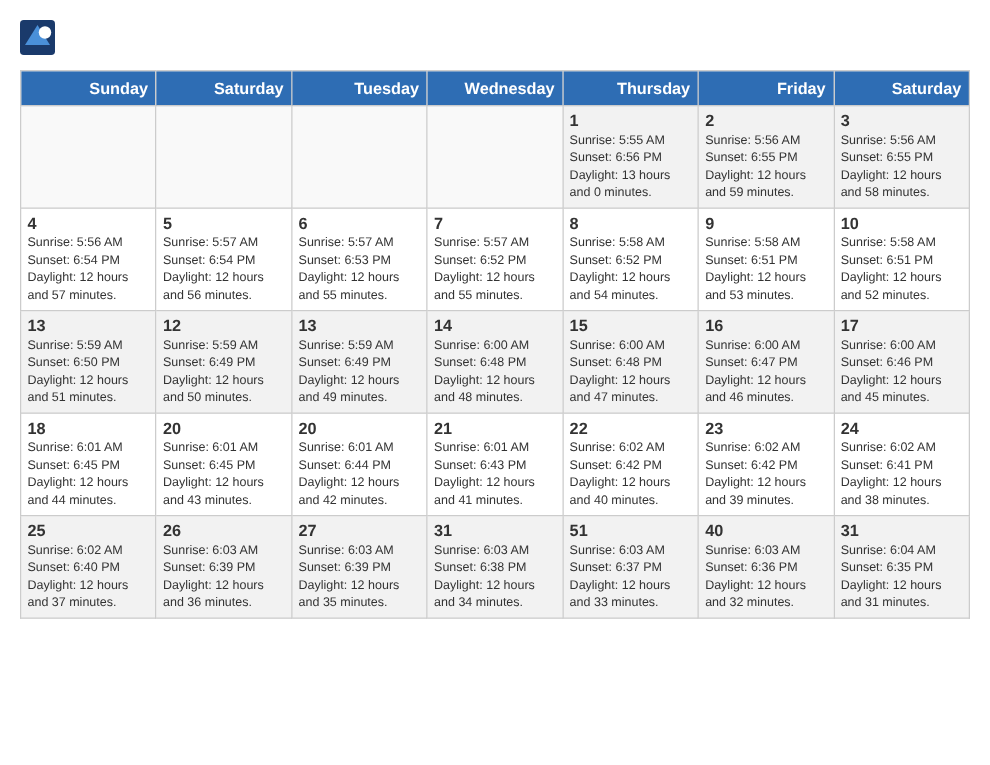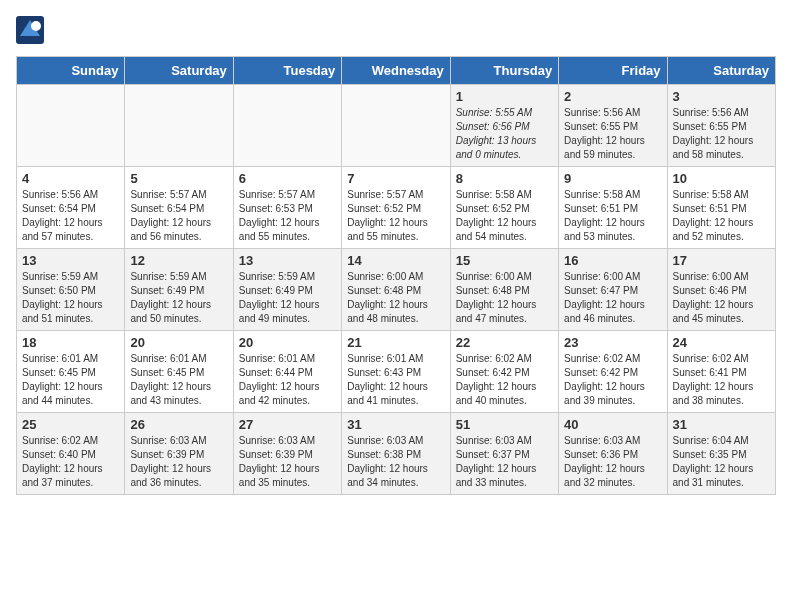--- a/index.html
+++ b/index.html
@@ -113,21 +113,21 @@
       </tr>
   </thead>
   <tbody id="calendar-body">
       <tr>
         <td class="empty"></td>
         <td class="empty"></td>
         <td class="empty"></td>
         <td class="empty"></td>
         <td class="shaded">
           <span class="day-num">1</span>
-          <div class="day-info" style="white-space: pre-line; font-style: italic;">Sunrise: 5:55 AM
+          <div class="day-info" style="white-space: pre-line;">Sunrise: 5:55 AM
 Sunset: 6:56 PM
 Daylight: 13 hours
 and 0 minutes.</div>
         </td>
         <td class="shaded">
           <span class="day-num">2</span>
           <div class="day-info" style="white-space: pre-line;">Sunrise: 5:56 AM
 Sunset: 6:55 PM
 Daylight: 12 hours
 and 59 minutes.</div>

